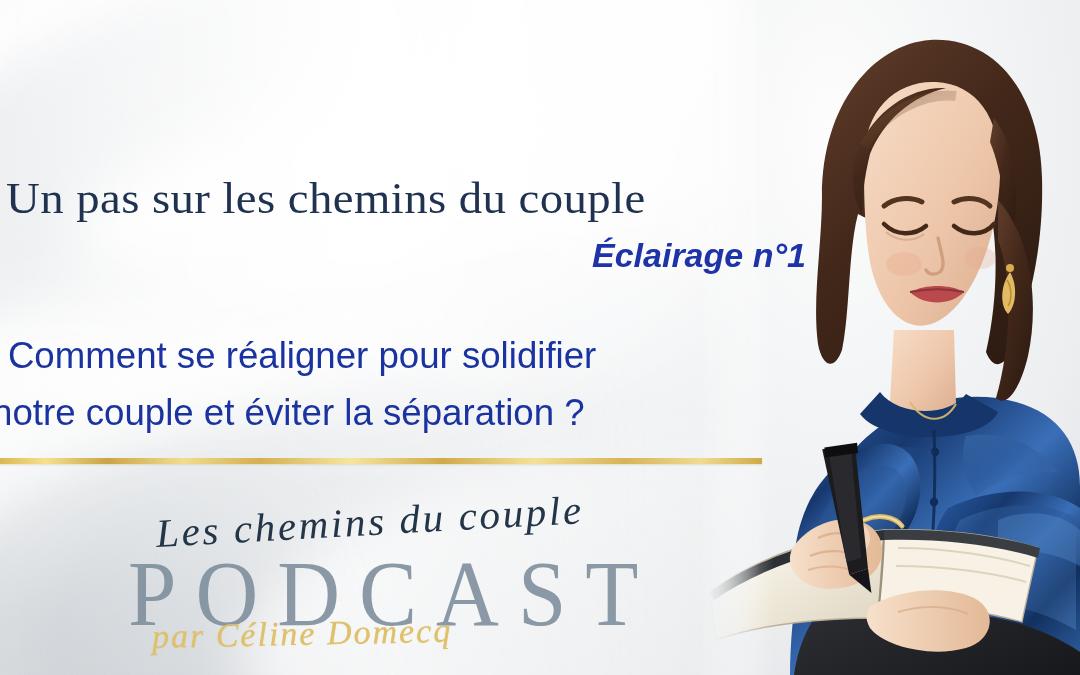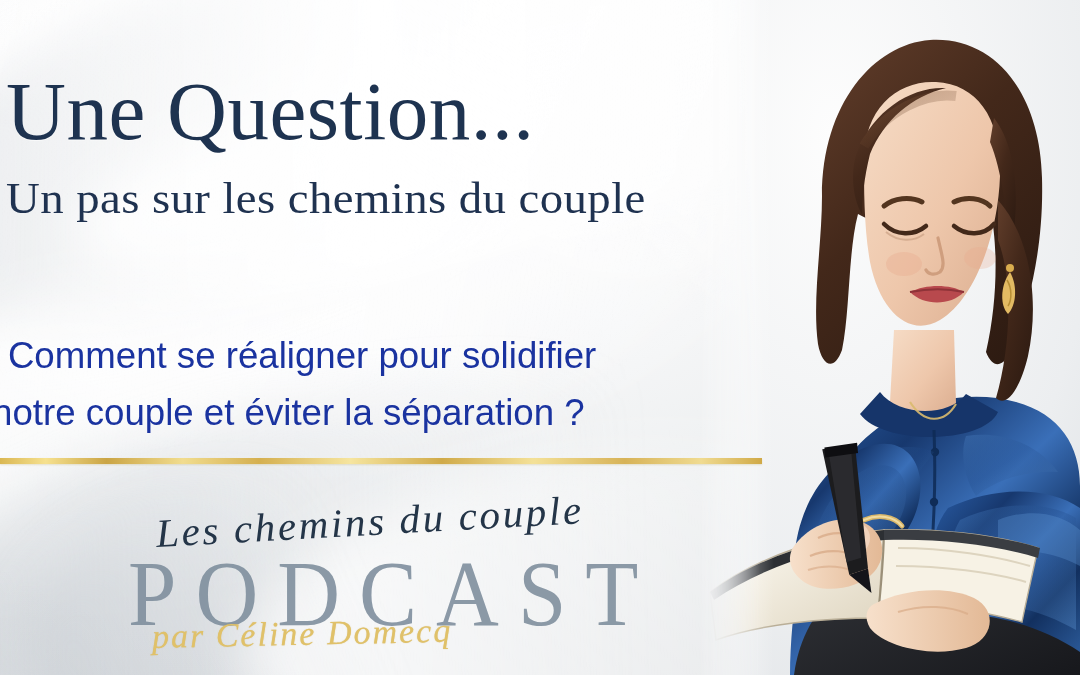--- a/index.html
+++ b/index.html
@@ -325,24 +325,24 @@
         <path d="M118 452 L150 444 L176 566 L158 574 Z" fill="#1c1c1e" transform="rotate(6 148 510)"></path>
         <path d="M124 452 L146 446 L168 556 L154 562 Z" fill="#2e2e32" transform="rotate(6 148 510)" opacity=".8"></path>
         <path d="M158 574 L176 566 L182 590 Z" fill="#14141a" transform="rotate(6 148 510)"></path>
         <path d="M120 450 L152 442 L154 452 L122 460 Z" fill="#0e0e11" transform="rotate(6 148 510)"></path>
       </g>
 
       <rect x="0" y="0" width="76" height="675" fill="url(#photoFade)"></rect>
     </svg>
   </div>
 
-  <div class="title">Une Question...</div>
 
   <div class="subtitle">Un pas sur les chemins du couple</div>
 
+  <div class="eclairage">Éclairage n°1</div>
 
   <div class="question">
     <span class="q-line q-line-1">Comment se réaligner pour solidifier</span>
     <span class="q-line q-line-2">notre couple et éviter la séparation ?</span>
   </div>
 
   <div class="gold-rule"></div>
 
   <div class="lockup">
     <div class="podcast-word">PODCAST</div>

